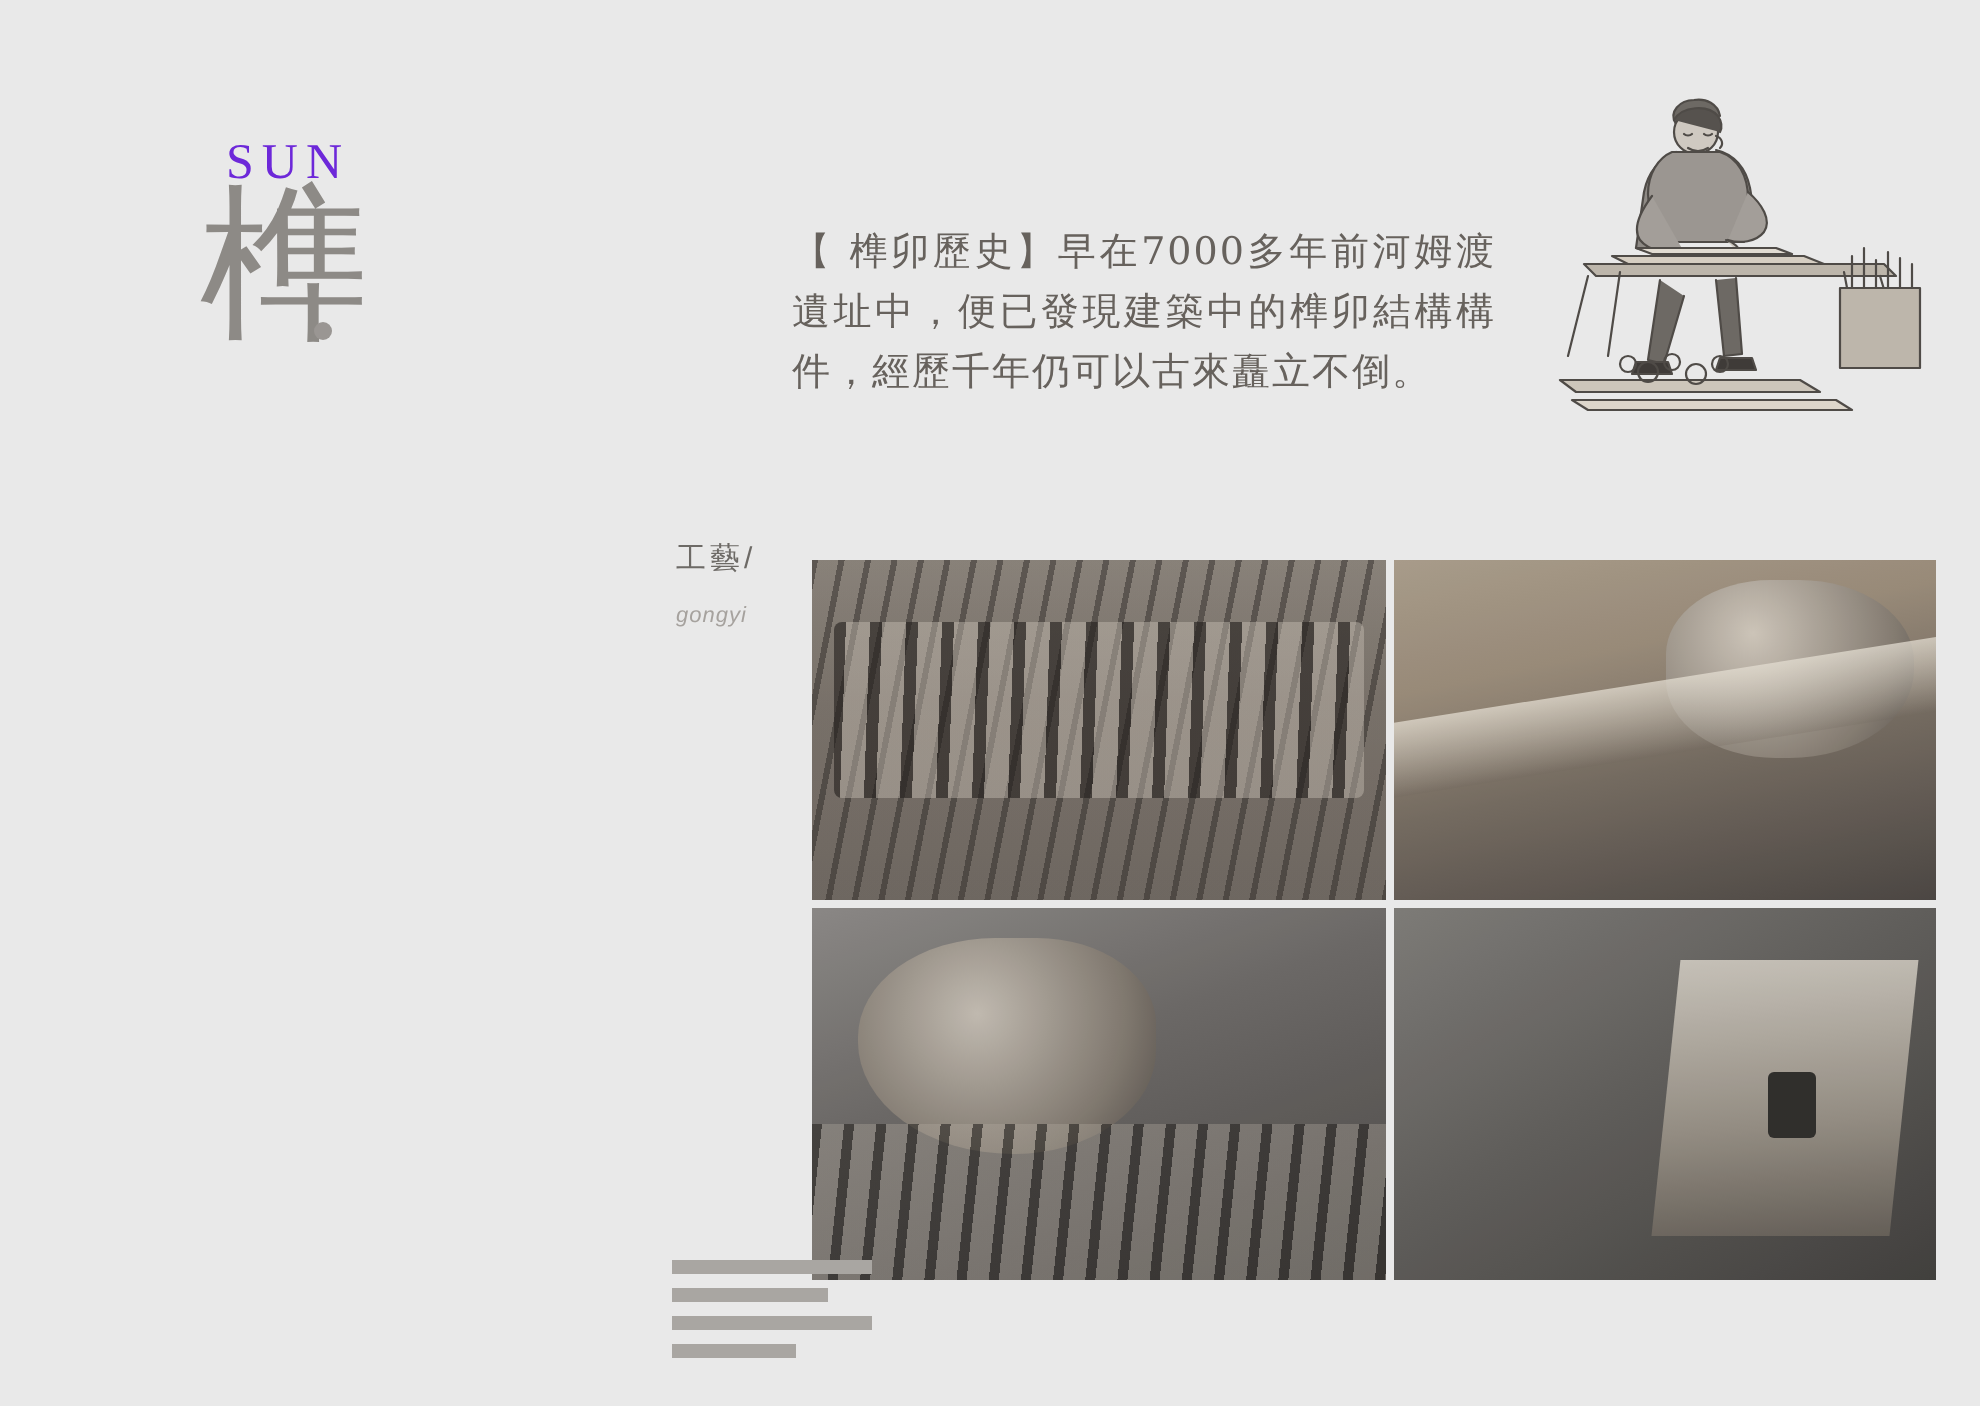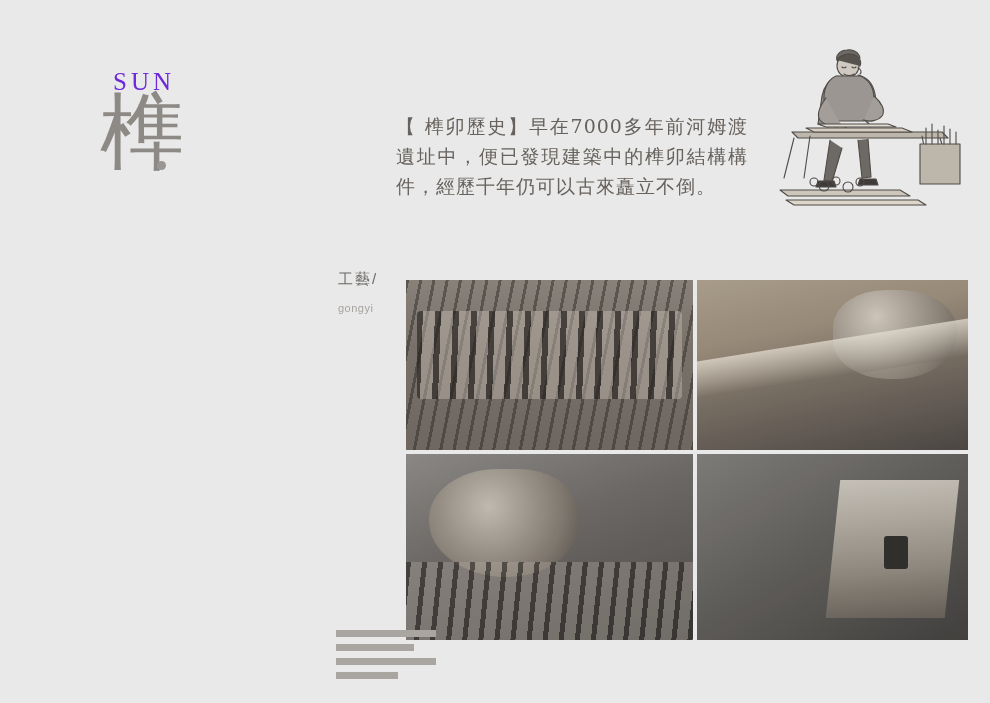--- a/index.html
+++ b/index.html
@@ -91,20 +91,21 @@
     letter-spacing: 2px;
     color: #6d6a66;
     white-space: nowrap;
   }
   .section-label .py {
     margin-top: 13px;
     font-family: "Liberation Sans", sans-serif;
     font-size: 11px;
     color: #a6a29e;
     letter-spacing: 0.5px;
+    font-style: italic;
   }
 
   
   .grid {
     position: absolute;
     left: 406px;
     top: 280px;
     width: 562px;
     height: 362px;
     display: grid;

